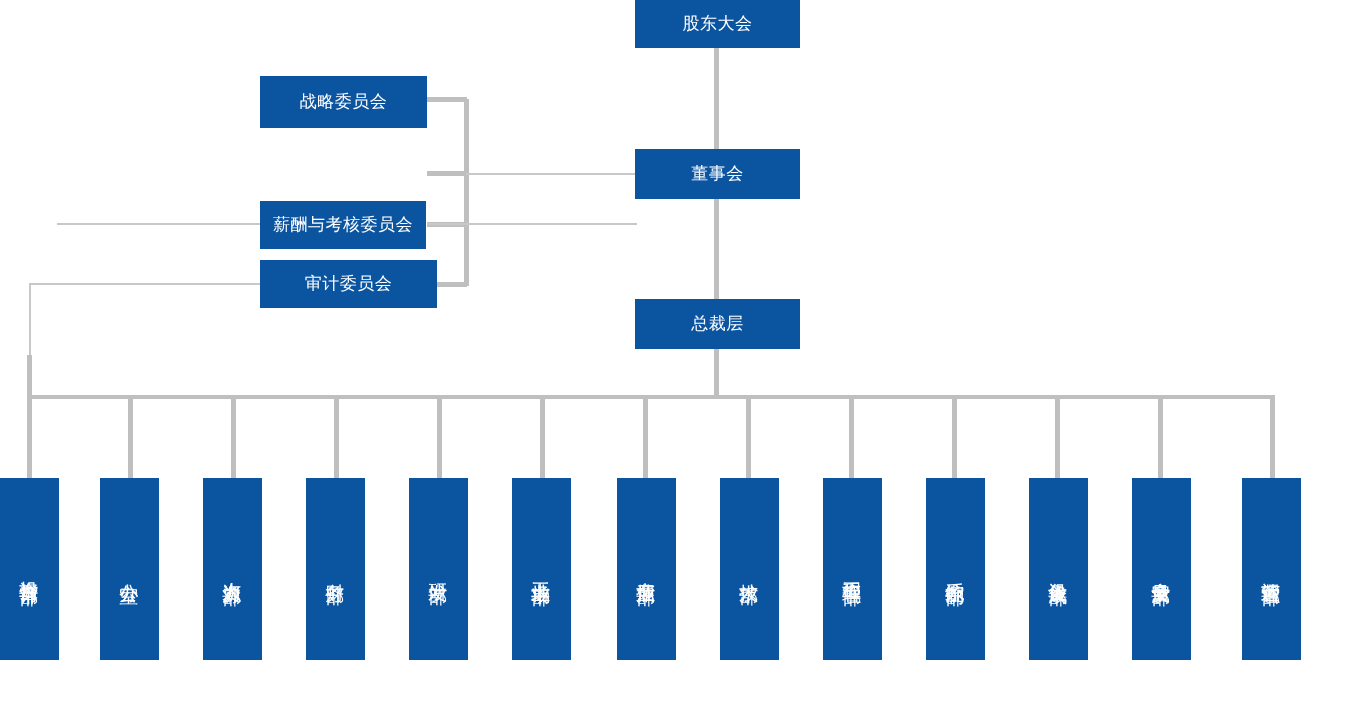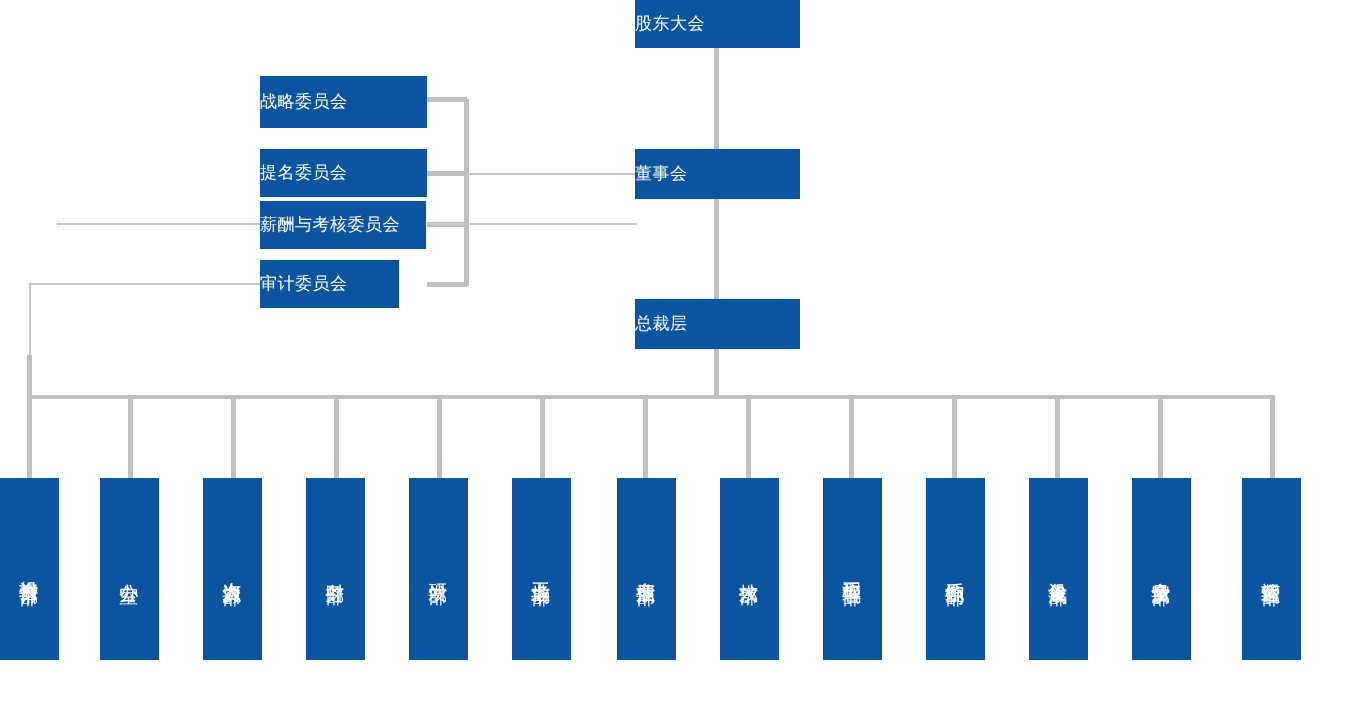--- a/index.html
+++ b/index.html
@@ -17,20 +17,21 @@
     background: #ffffff;
     overflow: hidden;
   }
   
   .node {
     position: absolute;
     background: #0B54A0;
     color: #ffffff;
     display: flex;
     align-items: center;
+    justify-content: center;
     box-sizing: border-box;
     z-index: 5;
   }
   .node .label {
     font-size: 17px;
     line-height: 1.05;
     letter-spacing: 0.5px;
     white-space: nowrap;
     text-align: center;
   }
@@ -110,29 +111,26 @@
   </div>
 
   <div class="node" style="left:635px; top:299px; width:165px; height:50px;">
     <span class="label">总裁层</span>
   </div>
 
   <div class="node" style="left:260px; top:76px; width:167px; height:52px;">
     <span class="label">战略委员会</span>
   </div>
 
-  <div class="node" style="left:260px; top:149px; width:167px; height:48px;">
-    <span class="label">提名委员会</span>
-  </div>
 
   <div class="node" style="left:260px; top:201px; width:166px; height:48px;">
     <span class="label">薪酬与考核委员会</span>
   </div>
 
-  <div class="node" style="left:260px; top:260px; width:139px; height:48px;">
+  <div class="node" style="left:260px; top:260px; width:177px; height:48px;">
     <span class="label">审计委员会</span>
   </div>
 
   <div id="departments-layer">
       <div class="node vertical" style="left: 0px; top: 478px; width: 59px; height: 182px;">
         <span class="label">投资与审计部</span>
       </div>
       <div class="node vertical" style="left: 100px; top: 478px; width: 59px; height: 182px;">
         <span class="label">办公室</span>
       </div>

